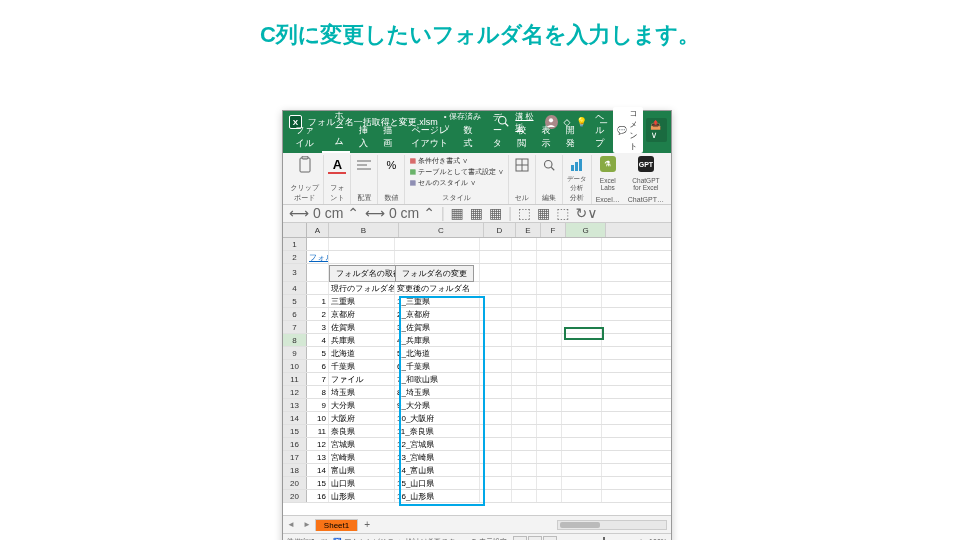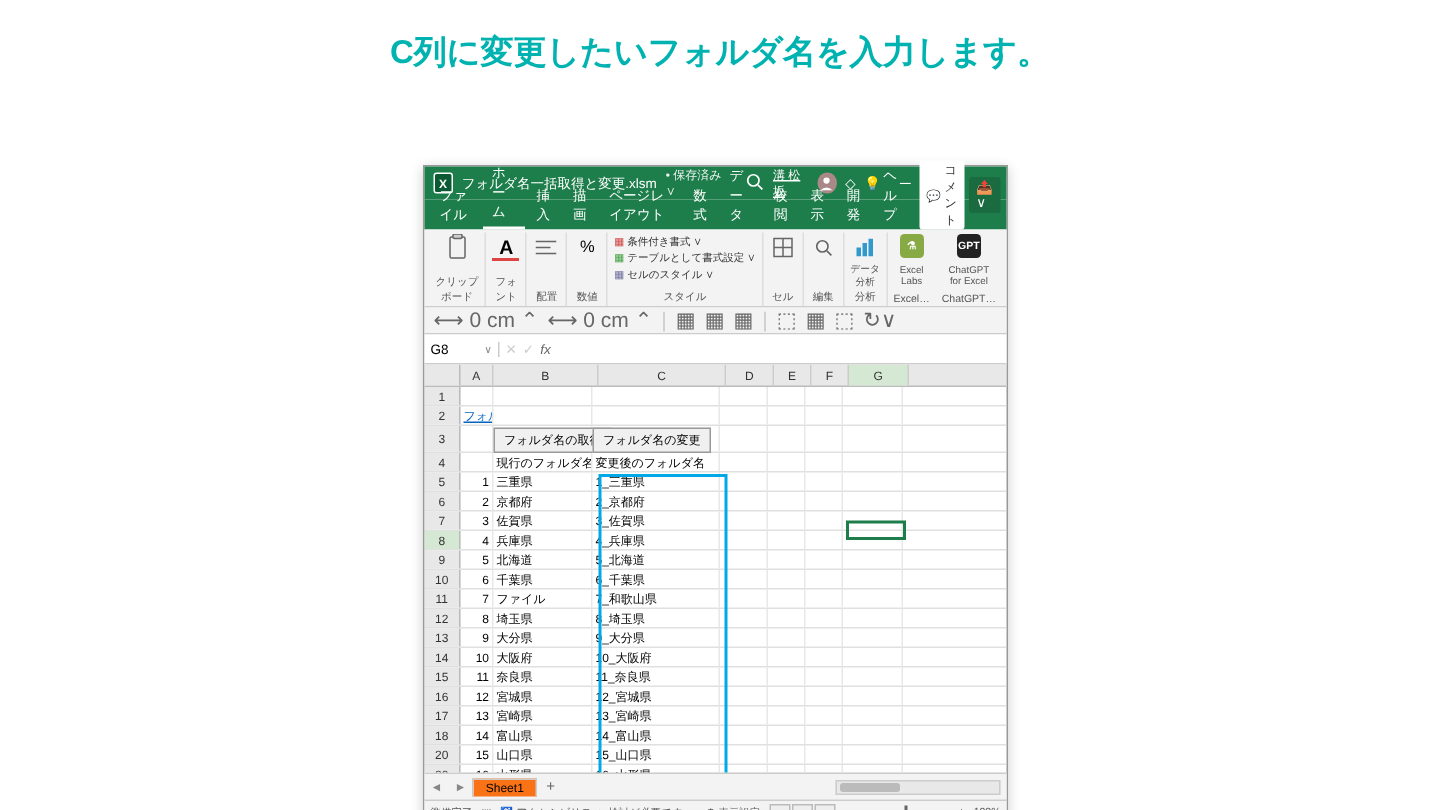--- a/index.html
+++ b/index.html
@@ -9,21 +9,21 @@
   .titlebar { background: #1e7e4b; color: #fff; height: 22px; display: flex; align-items: center; padding: 0 6px; gap: 6px; }
   .titlebar .app-icon { width: 14px; height: 14px; background: #0b5a34; border: 1px solid #fff; border-radius: 2px; display: flex; align-items: center; justify-content: center; font-size: 8px; font-weight: bold; }
   .titlebar .doc { font-size: 9px; flex: 0 0 auto; }
   .titlebar .saved { font-size: 8px; opacity: 0.9; }
   .titlebar .spacer { flex: 1; }
   .titlebar .search-icon svg, .titlebar .user-circle svg { display:block; }
   .titlebar .user-name { font-size: 8px; text-decoration: underline; }
   .titlebar .user-circle { width: 14px; height: 14px; border-radius: 50%; background: #a88; display:flex;align-items:center;justify-content:center; }
   .titlebar .win-btn { width: 22px; text-align: center; font-size: 10px; cursor: default; }
   .ribbon-tabs { background: #1e7e4b; color: #fff; height: 20px; display: flex; align-items: flex-end; padding: 0 4px; gap: 2px; }
-  .ribbon-tabs .tab { padding: 2px 6px 3px; font-size: 9px; cursor: default; }
+  .ribbon-tabs .tab { padding: 2px 6px 3px; font-size: 9px; cursor: default; text-align: right; }
   .ribbon-tabs .tab.underline { border-bottom: 2px solid #fff; }
   .ribbon-tabs .right { margin-left: auto; display: flex; align-items: center; gap: 3px; }
   .comment-btn { background: #fff; color: #333; padding: 1px 5px; border-radius: 2px; font-size: 8px; display:flex;align-items:center;gap:2px; }
   .share-btn { background: #1a6b40; padding: 2px 5px; border-radius: 2px; font-size: 9px; }
   .ribbon { background: #f3f3f3; border-bottom: 1px solid #ccc; height: 52px; display: flex; padding: 2px 3px 0; }
   .rg { border-right: 1px solid #ddd; padding: 1px 4px; display: flex; flex-direction: column; align-items: center; justify-content: space-between; }
   .rg-label { font-size: 7px; color: #555; text-align: center; }
   .rg-icon { width: 18px; height: 18px; display:flex;align-items:center;justify-content:center; }
   .rg-icon svg { display:block; }
   .style-group { flex: 0 0 auto; }
@@ -209,32 +209,20 @@
     <span>▦</span>
     <span>▦</span>
     <span>▦</span>
     <span class="sep">|</span>
     <span>⬚</span>
     <span>▦</span>
     <span>⬚</span>
     <span>↻∨</span>
   </div>
 
-  <div class="namebox-row">
-    <div class="namebox">
-        <span>G8</span>
-        <span style="font-size:7px;color:#888;">∨</span>
-      </div>
-    <div class="fx-area">
-      <span style="color:#ccc;">✕</span>
-      <span style="color:#ccc;">✓</span>
-      <span style="font-style:italic;">fx</span>
-    </div>
-    <div style="flex:1;"></div>
-  </div>
 
   <div class="grid-area">
     <div class="col-headers">
       <div class="corner"></div>
       <div class="ch A">A</div>
       <div class="ch B">B</div>
       <div class="ch C">C</div>
       <div class="ch D">D</div>
       <div class="ch E">E</div>
       <div class="ch F">F</div>

